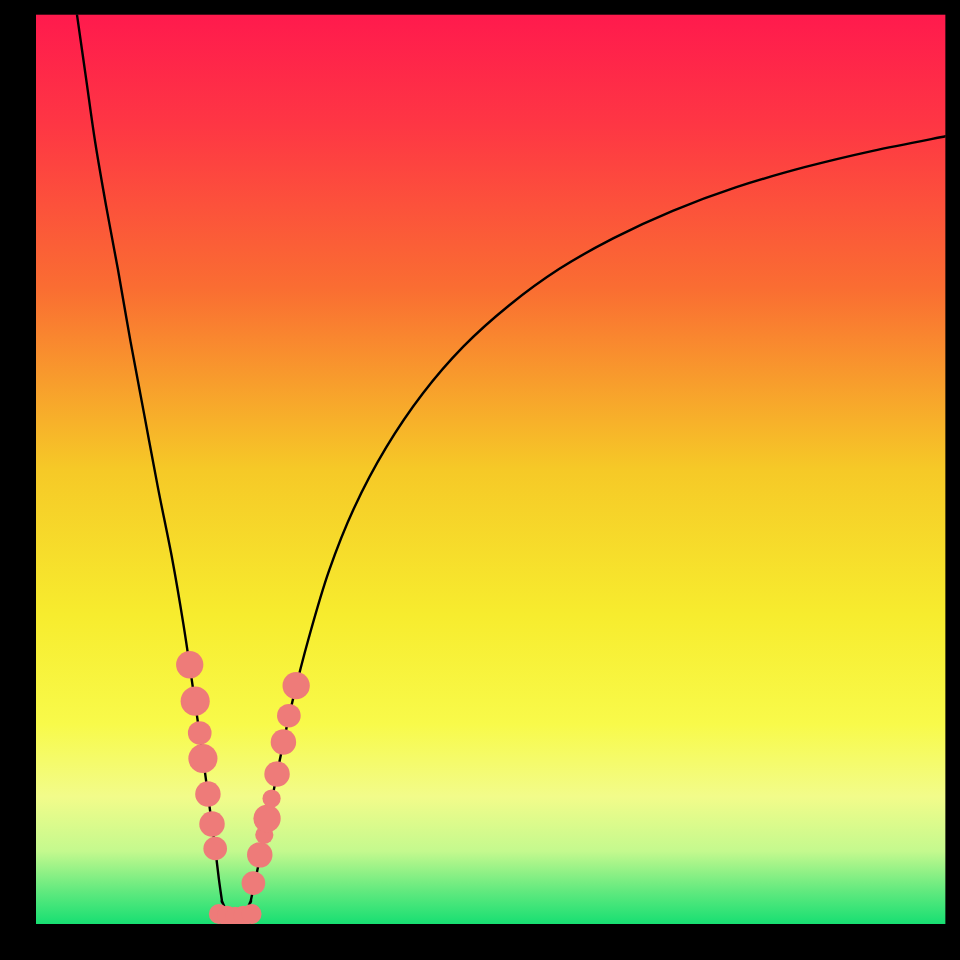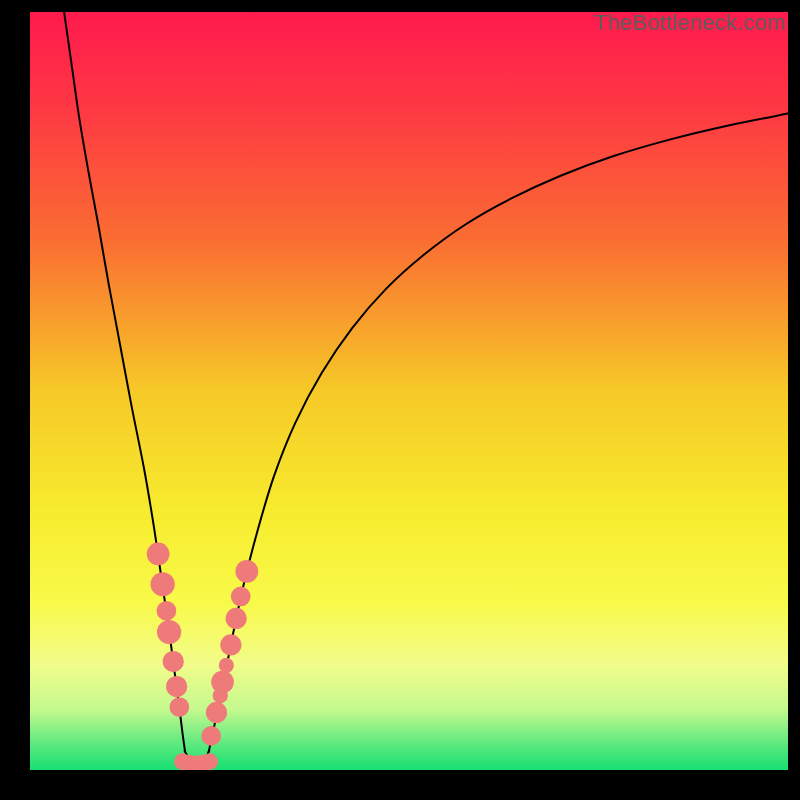--- a/index.html
+++ b/index.html
@@ -80,14 +80,13 @@
           <circle cx="25.400" cy="88.400" r="1.50" fill="#ee7b79"></circle>
           <circle cx="25.900" cy="86.200" r="1.00" fill="#ee7b79"></circle>
           <circle cx="26.500" cy="83.500" r="1.40" fill="#ee7b79"></circle>
           <circle cx="27.200" cy="80.000" r="1.40" fill="#ee7b79"></circle>
           <circle cx="27.800" cy="77.100" r="1.30" fill="#ee7b79"></circle>
           <circle cx="28.600" cy="73.800" r="1.50" fill="#ee7b79"></circle>
         </g>
     </svg>
   </div>
 
-  <div class="watermark">TheBottleneck.com</div>
 </div>
 
 </body></html>

